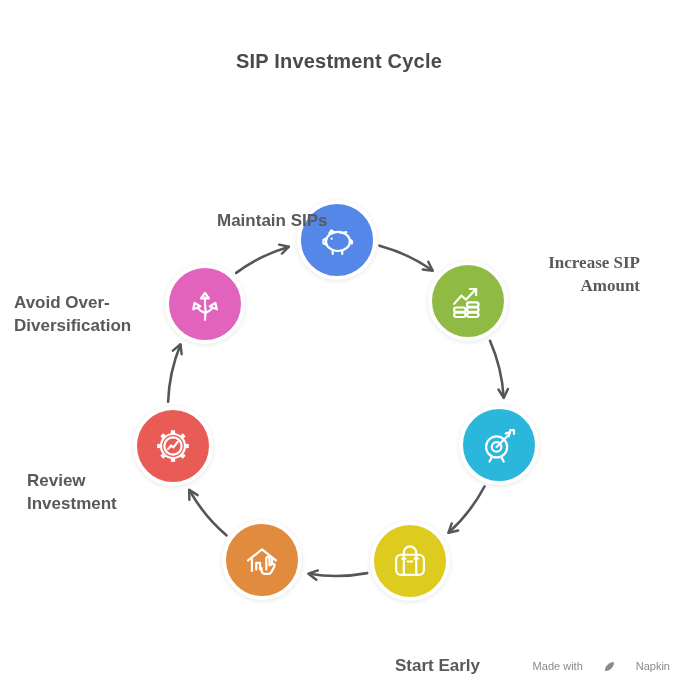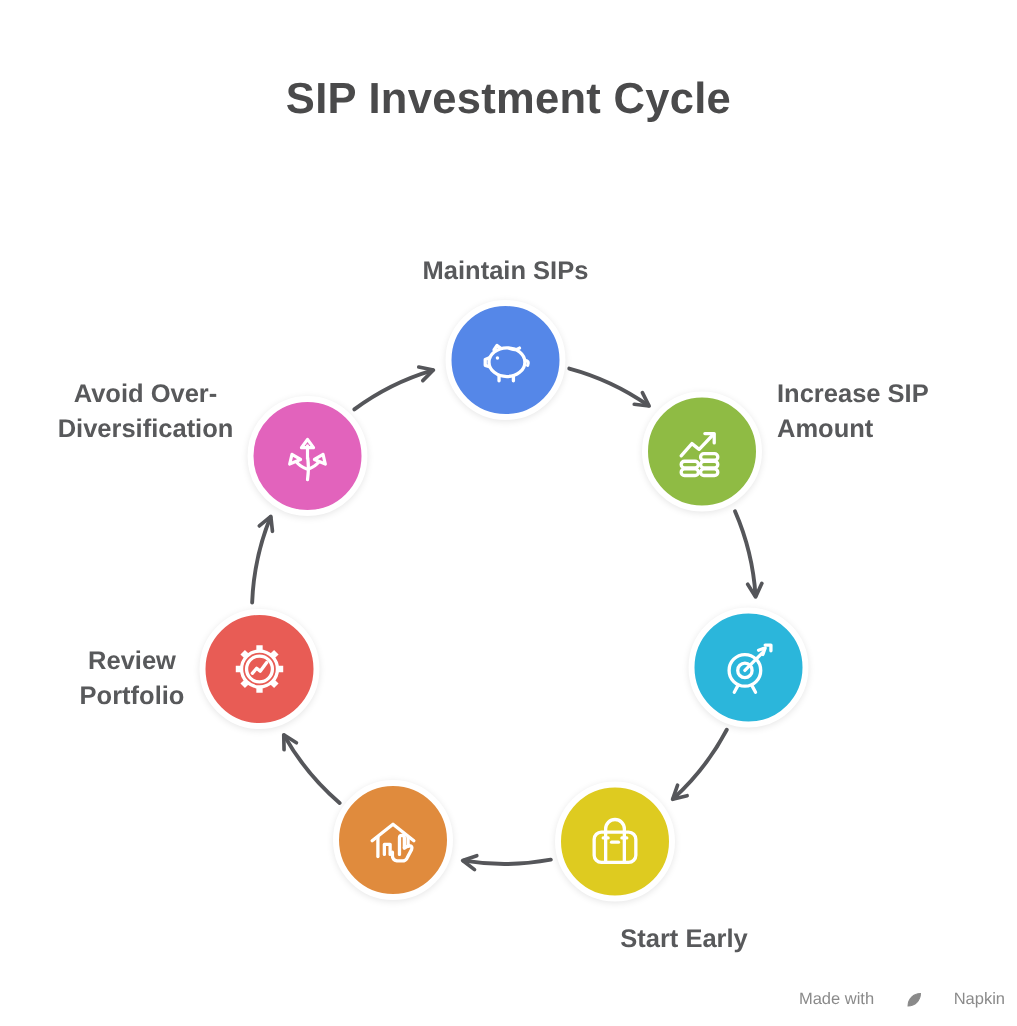--- a/index.html
+++ b/index.html
@@ -1,33 +1,33 @@
 <!DOCTYPE html>
 <html><head>
 <meta charset="utf-8">
 <style>
   html,body{margin:0;padding:0;background:#ffffff;}
   .canvas{position:relative;width:678px;height:684px;background:#ffffff;overflow:hidden;
           font-family:"Liberation Sans",sans-serif;}
   .title{position:absolute;left:0;top:50px;width:100%;text-align:center;
-         font-size:29px;font-weight:700;color:#4a4a4b;letter-spacing:.2px;}
+         font-size:20px;font-weight:700;color:#4a4a4b;letter-spacing:.2px;}
   .arrows{position:absolute;left:0;top:0;width:678px;height:684px;pointer-events:none;}
   .circle{position:absolute;width:72px;height:72px;border-radius:50%;
           border:4px solid #fff;box-shadow:0 1px 5px rgba(0,0,0,.10);
           display:flex;align-items:center;justify-content:center;}
   .circle svg{display:block;}
   .label{position:absolute;font-size:17px;font-weight:700;color:#58595b;line-height:1.38;}
-  .lbl-c{text-align:center;}
+  .lbl-c{margin-top:40px;}
   
   .c0{left:297px;top:200px;} .c1{left:428px;top:261px;} .c2{left:459px;top:405px;}
   .c3{left:370px;top:521px;} .c4{left:222px;top:520px;} .c5{left:133px;top:406px;}
   .c6{left:165px;top:264px;}
   
   .l0{left:217px;top:169px;width:240px;}
-  .l1{left:518px;top:251px;width:122px;text-align:left;}
+  .l1{left:518px;top:251px;width:122px;text-align:right;font-family:Liberation Serif, serif;}
   .l2{left:548px;top:431px;width:104px;text-align:left;}
   .l3{left:395px;top:614px;width:122px;}
   .l4{left:138px;top:614px;width:150px;}
   .l5{left:27px;top:429px;width:122px;}
   .l6{left:14px;top:251px;width:166px;}
   .watermark{position:absolute;right:8px;bottom:12px;display:flex;align-items:center;gap:21px;
              font-size:11px;color:#8a8a8a;text-decoration:none;}
   .watermark .brand{font-weight:400;}
 </style>
 </head>
@@ -127,21 +127,21 @@
         <path d="M11.5 24 H7.5"></path>
           <path d="M15.2 15.2 L12.3 12.3"></path>
         <path d="M24 11.5 V7.5"></path>
           <path d="M32.8 15.2 L35.7 12.3"></path>
       </g>
       <circle cx="24" cy="24" r="12.5"></circle>
       <circle cx="24" cy="24" r="9"></circle>
       <polyline points="19,27 22,23.5 24.5,25.5 29,19.5"></polyline>
     </svg>
   </div>
-  <div class="label lbl-c l5">Review Portfolio</div>
+  <div class="label lbl-c l5">Review Investment</div>
 
   <div class="circle c6" title="Avoid Over-Diversification" style="background-color: rgb(226, 99, 188);">
     <svg width="46" height="46" viewBox="0 0 48 48" fill="none" stroke="#fff" stroke-width="2.2" stroke-linecap="round" stroke-linejoin="round">
       <path d="M24 40.5 c0.9 -6 0.9 -10 0.2 -15"></path>
       <path d="M24 25.5 v-8.5"></path>
       <path d="M19.8 18.2 L24 12.4 L28.2 18.2 Z"></path>
       <path d="M23.5 33 q-4.5 -1.5 -7.3 -5"></path>
       <path d="M11.6 29.6 L13.2 22.8 L19.2 26.4 Z"></path>
       <path d="M24.7 33 q4.5 -1.5 7.3 -5"></path>
       <path d="M36.4 29.6 L34.8 22.8 L28.8 26.4 Z"></path>

